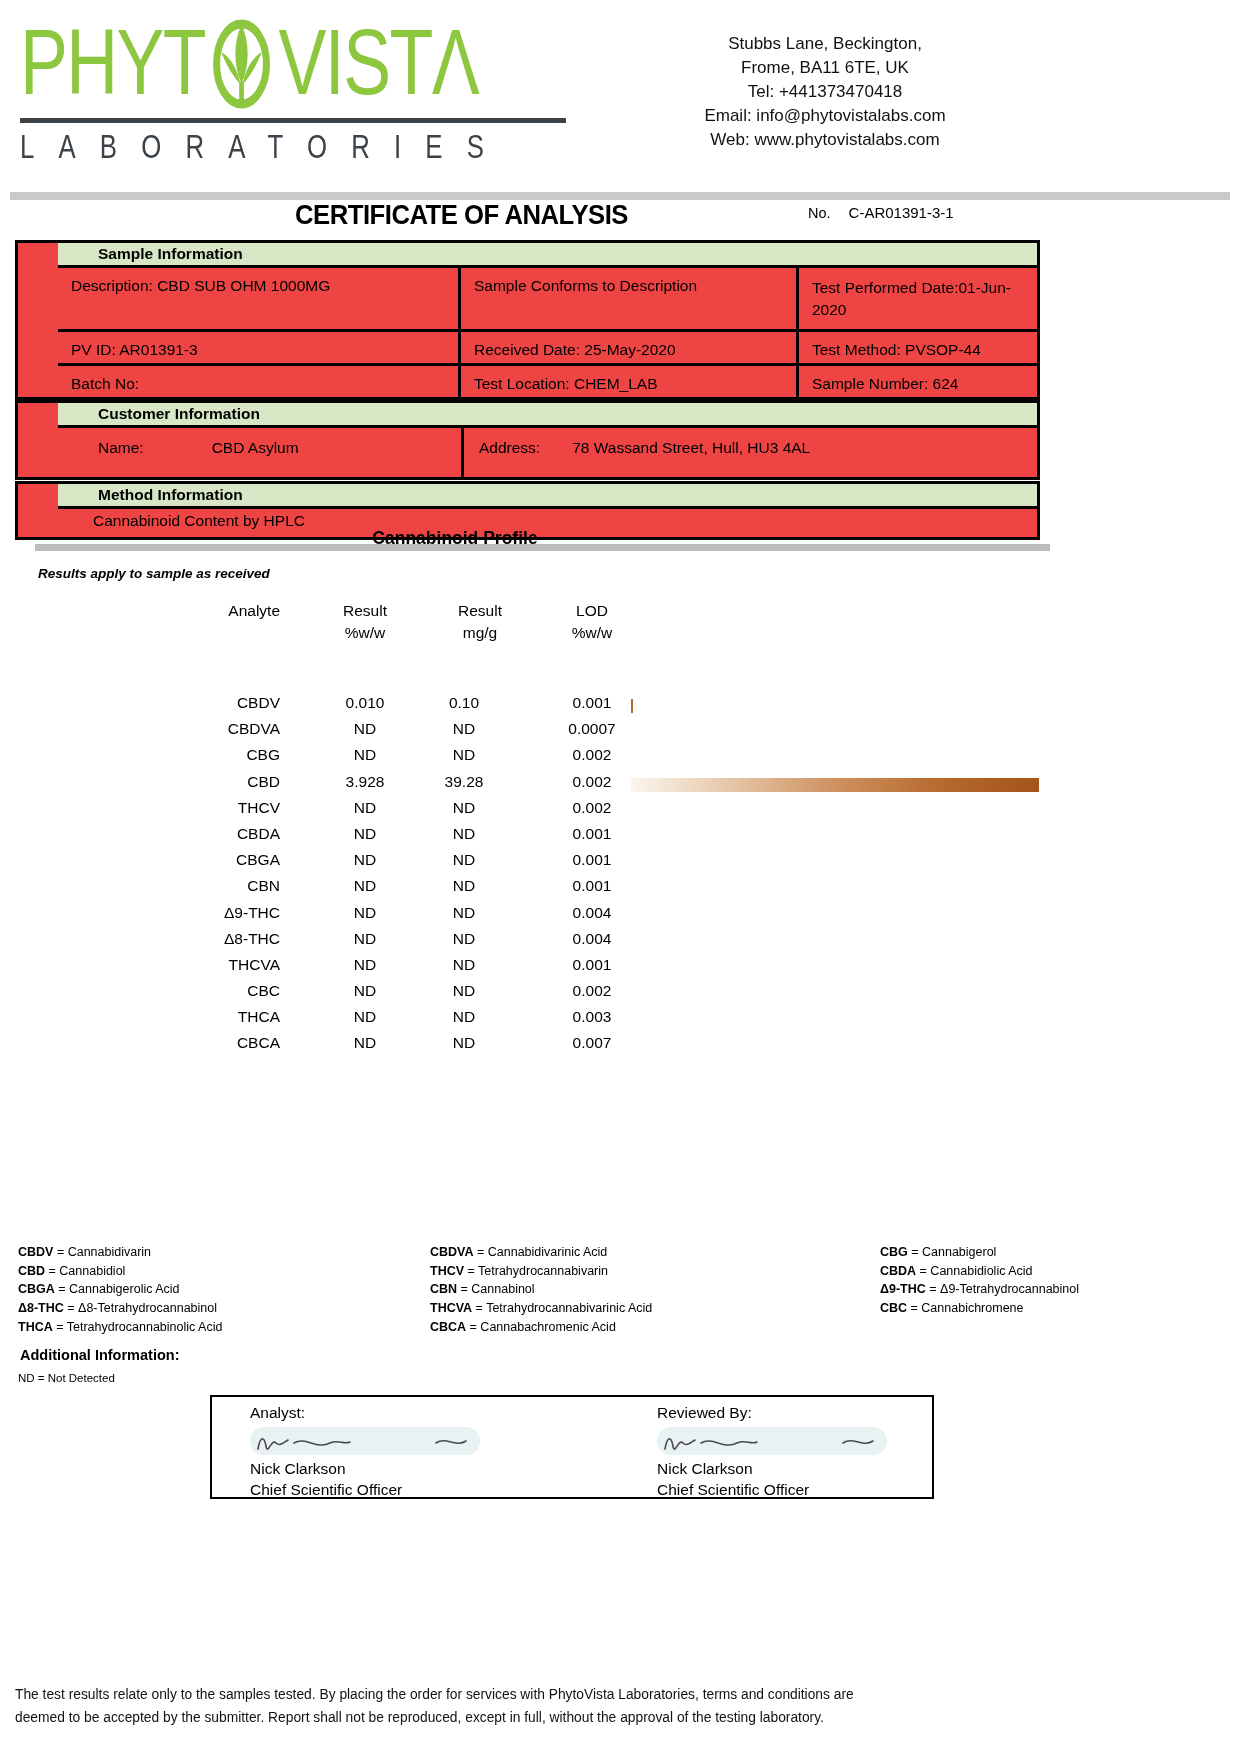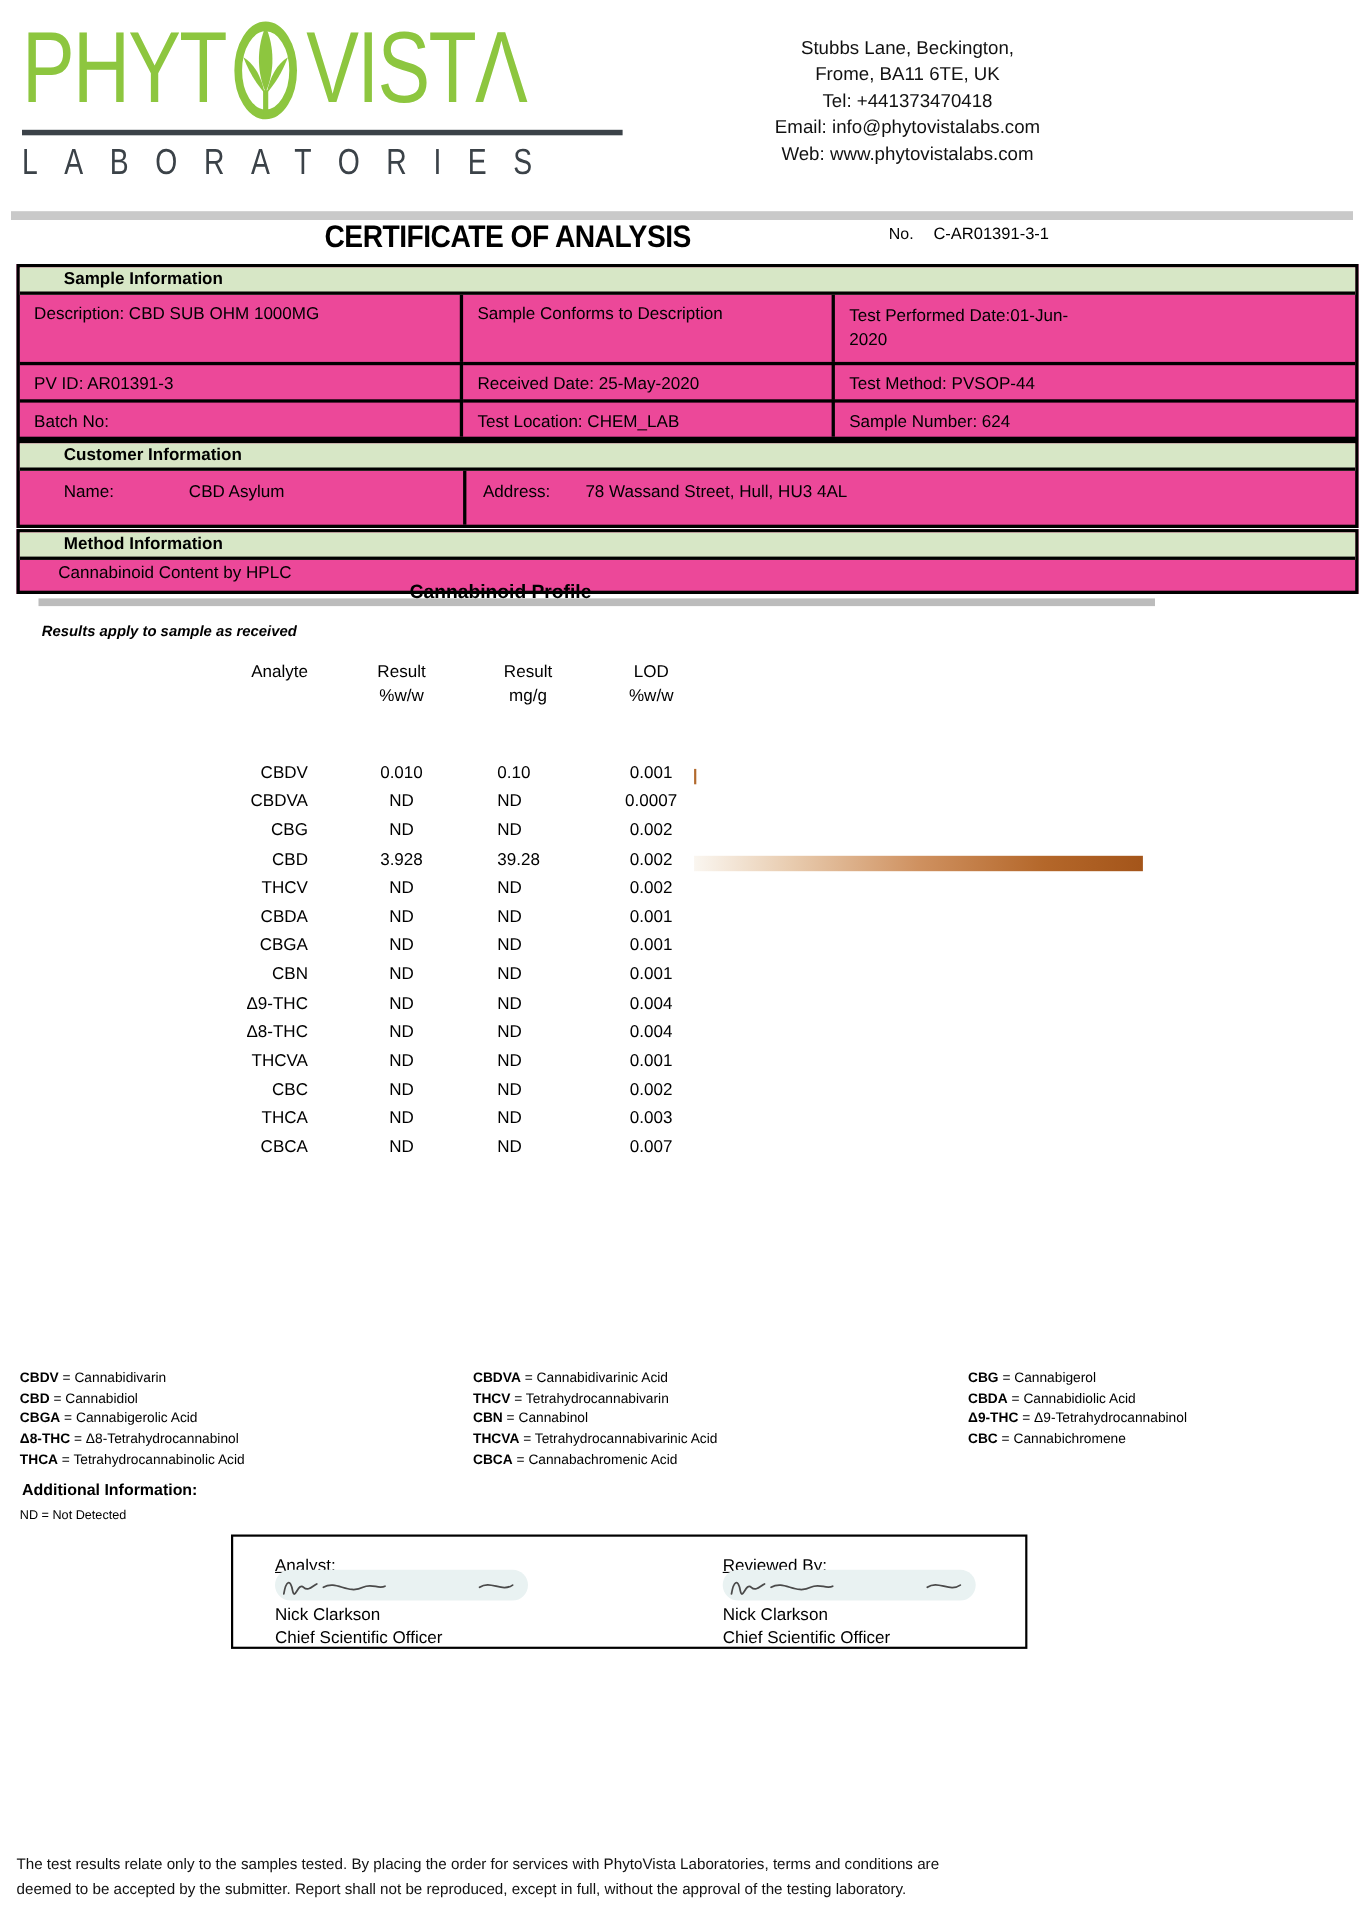--- a/index.html
+++ b/index.html
@@ -21,21 +21,21 @@
   .addr { right:205px; top:32px; width:420px; text-align:center; font-size:17px; line-height:24px; color:#111; }
 
   .graybar1 { left:10px; top:192px; width:1220px; height:8px; background:#c9c9c9; }
   .graybar2 { left:35px; top:544px; width:1015px; height:7px; background:#bcbcbc; }
 
   .coa-title { left:295px; top:199px; font-size:27px; font-weight:bold; letter-spacing:-0.5px; transform:scale(0.95,1.05); transform-origin:left top; white-space:nowrap; }
   .coa-no { left:808px; top:204px; font-size:15px; display:flex; gap:18px; align-items:baseline; }
   .coa-no .no-lbl { font-size:14.5px; }
 
   
-  .block { left:15px; width:1220px; border:3px solid #000; background:#ec4899; }
+  .block { left:15px; width:1025px; border:3px solid #000; background:#ef4444;padding-left:40px; }
   .sec-bar { background:#d7e7c6; border-bottom:3px solid #000; padding:2px 0 2px 40px; font-weight:bold; font-size:15.5px; }
   .g3 { display:grid; grid-template-columns:403px 338px 1fr; }
   .g3 .cell { padding:9px 8px 0 13px; font-size:15.5px; border-right:3px solid #000; }
   .g3 .cell:last-child { border-right:none; }
   .g3 + .g3 .cell { border-top:3px solid #000; }
   .r-tall .cell { height:61px; }
   .r-std .cell  { height:34px; }
   .wrap-narrow { max-width:232px; line-height:22px; }
 
   .cust-row { display:grid; grid-template-columns:403px 1fr; }
@@ -54,37 +54,37 @@
   .ch-analyte { left:150px; width:130px; text-align:right; }
   .ch-pct { left:315px; width:100px; }
   .ch-mgg { left:430px; width:100px; }
   .ch-lod { left:542px; width:100px; }
 
   .res-rows { left:0; top:694px; width:1240px; }
   .res-row { position:relative; height:26.2px; }
   .rc { position:absolute; top:0; font-size:15.5px; }
   .rc-analyte { left:130px; width:150px; text-align:right; }
   .rc-pct { left:315px; width:100px; text-align:center; }
-  .rc-mgg { left:452px; width:100px; }
+  .rc-mgg { left:414px; width:100px; text-align:center; }
   .rc-lod { left:542px; width:100px; text-align:center; }
   .rbar { position:absolute; left:631px; top:5px; height:14px; background:#b26a2e; }
   .rbar.grad { background:linear-gradient(to right,#faf6f0 0%, #e8cbae 22%, #cf9160 50%, #b4672a 78%, #a4551a 100%); }
 
   
   .legend-col { top:1243px; font-size:12.5px; line-height:18.7px; white-space:nowrap; }
   .lg1 { left:18px; } .lg2 { left:430px; } .lg3 { left:880px; }
 
   .add-info { left:20px; top:1347px; font-size:14.5px; font-weight:bold; }
   .nd-note { left:18px; top:1372px; font-size:11.5px; }
 
   
   .sig-box { left:210px; top:1395px; width:724px; height:104px; border:2.5px solid #000; overflow:hidden; }
   .sig-col { position:absolute; top:0; width:330px; }
   .sig-col.left { left:38px; } .sig-col.right { left:445px; }
-  .sig-label { position:absolute; top:18px; font-size:15.5px;text-decoration:underline; }
+  .sig-label { position:absolute; top:7px; font-size:15.5px; }
   .sig-img { position:absolute; top:26px; left:0; }
   .sig-name { position:absolute; top:63px; font-size:15.5px; }
   .sig-title { position:absolute; top:84px; font-size:15.5px; }
   .sig-tint { position:absolute; top:30px; left:0; width:230px; height:28px; background:#e9f2f2; border-radius:14px; }
 
   
   .footer { left:15px; top:1683px; width:1215px; font-size:13.8px; line-height:23px; color:#111; }
 </style>
 </head>
 <body>

